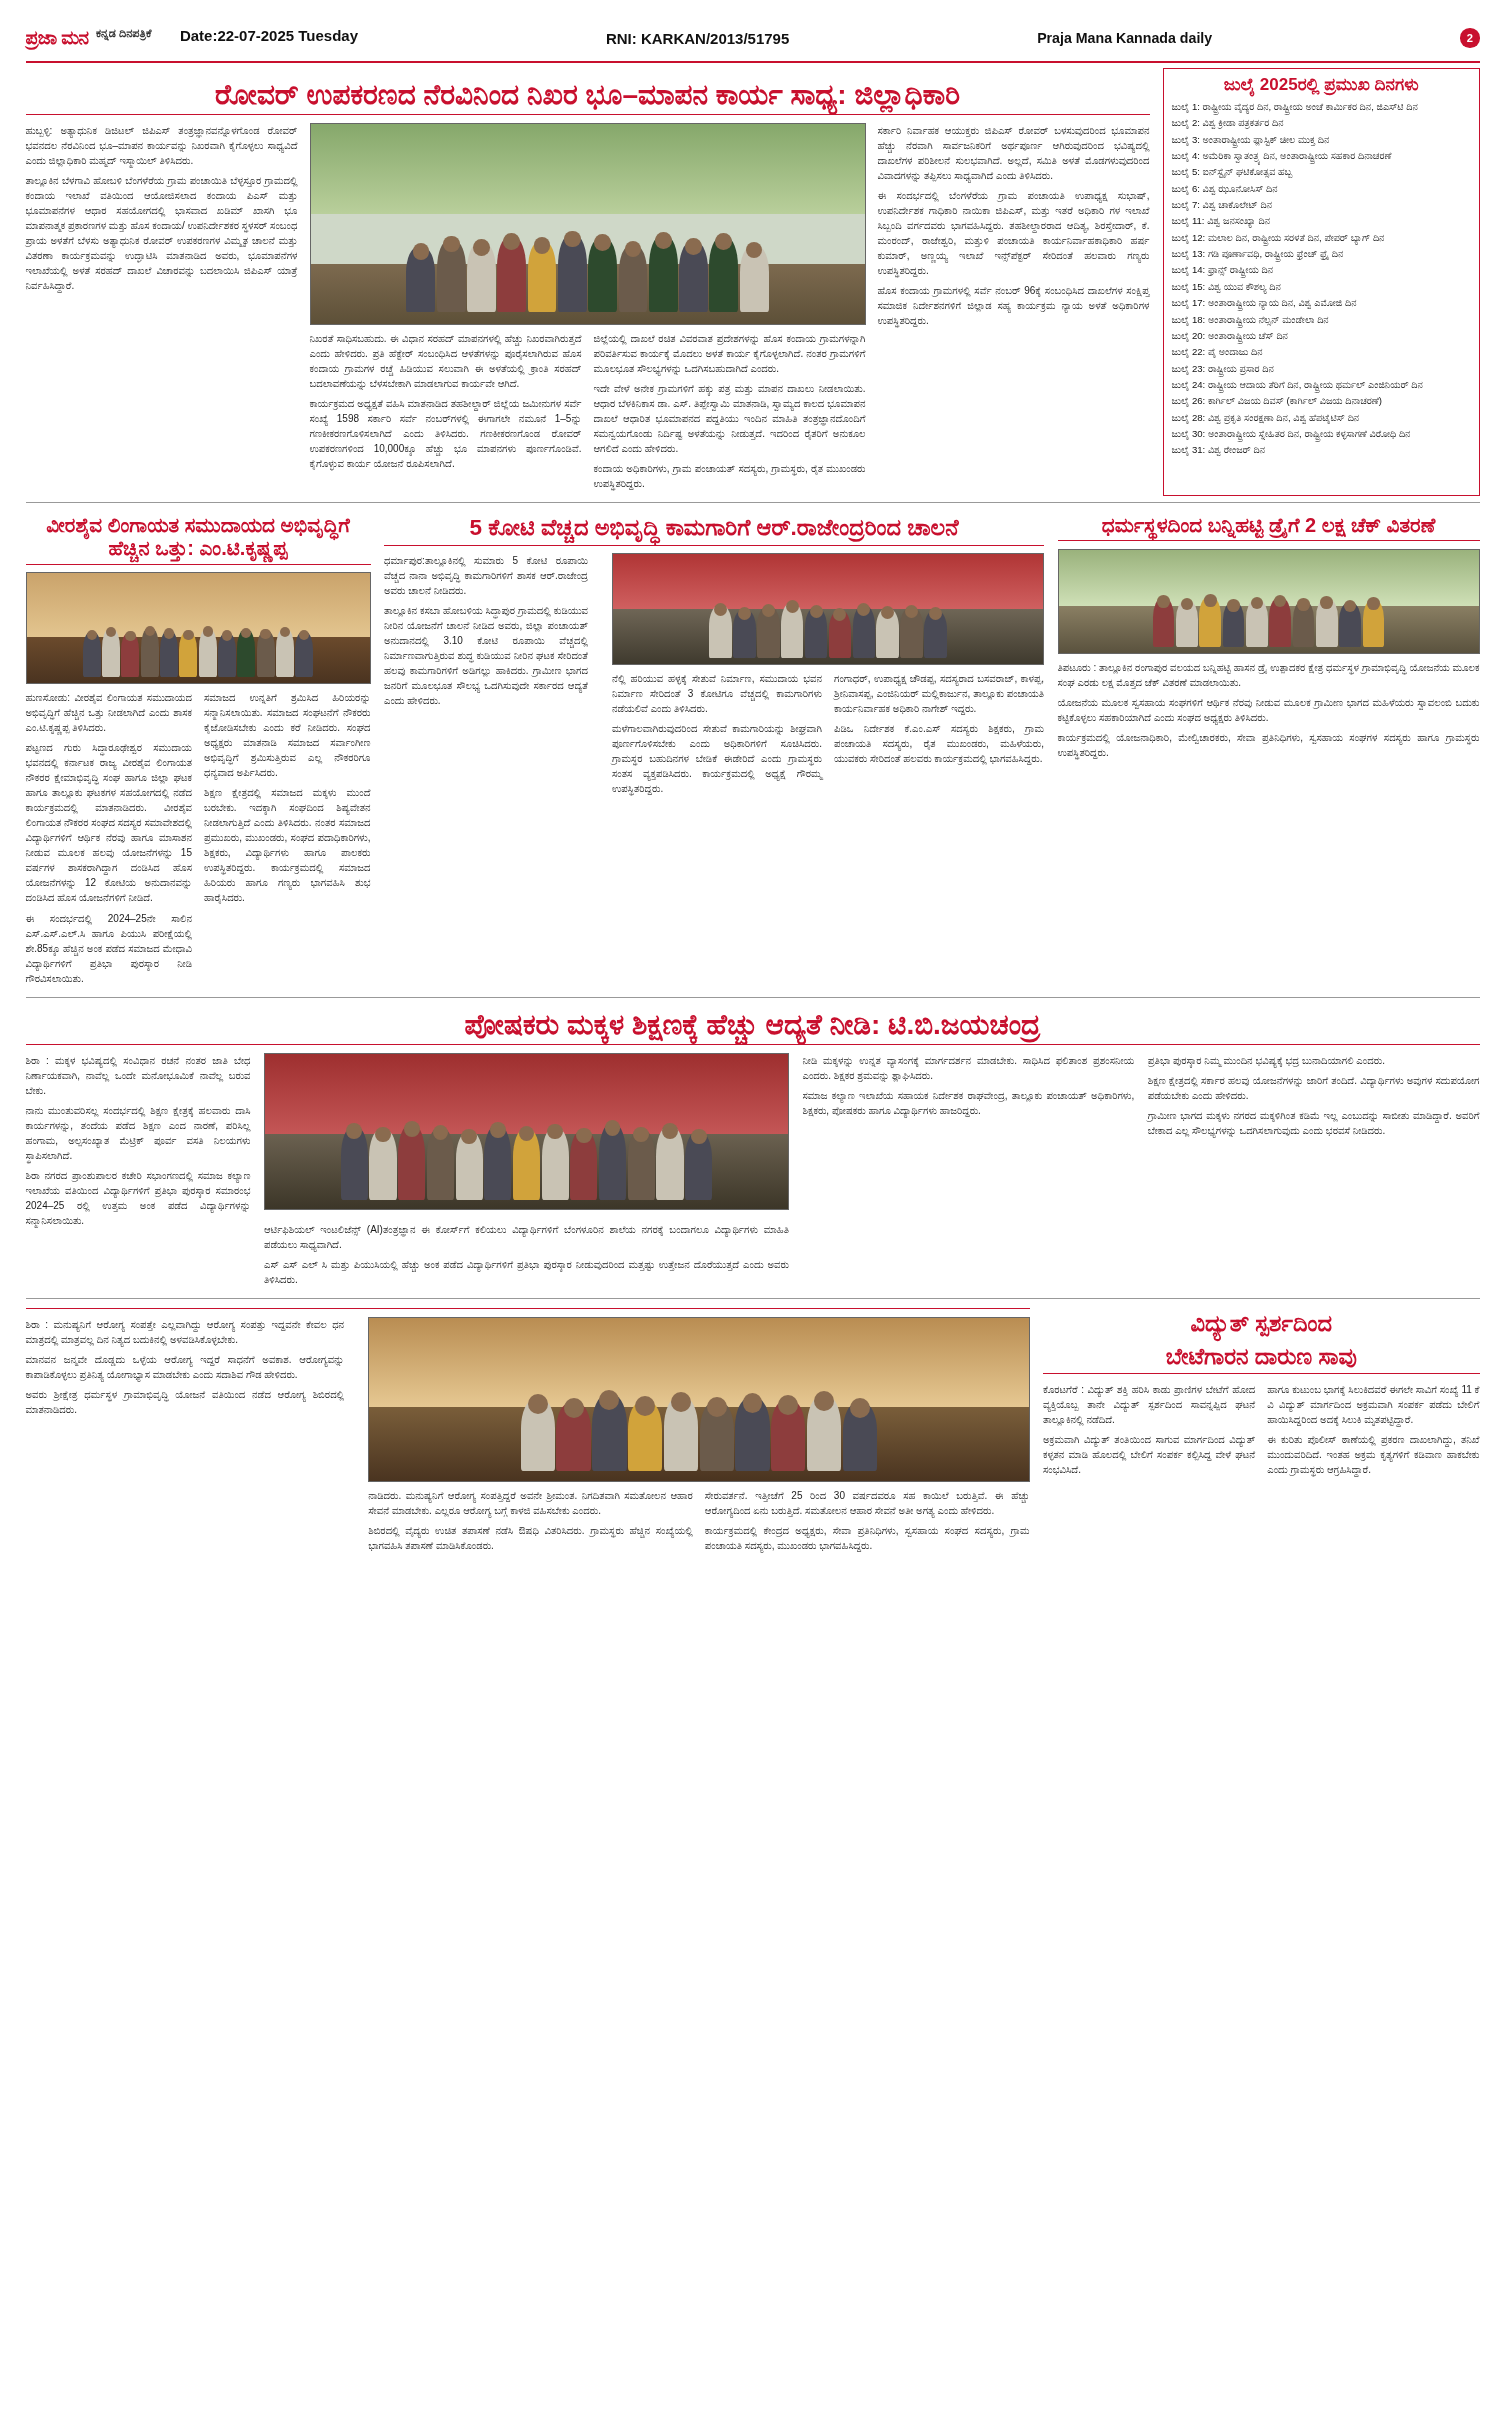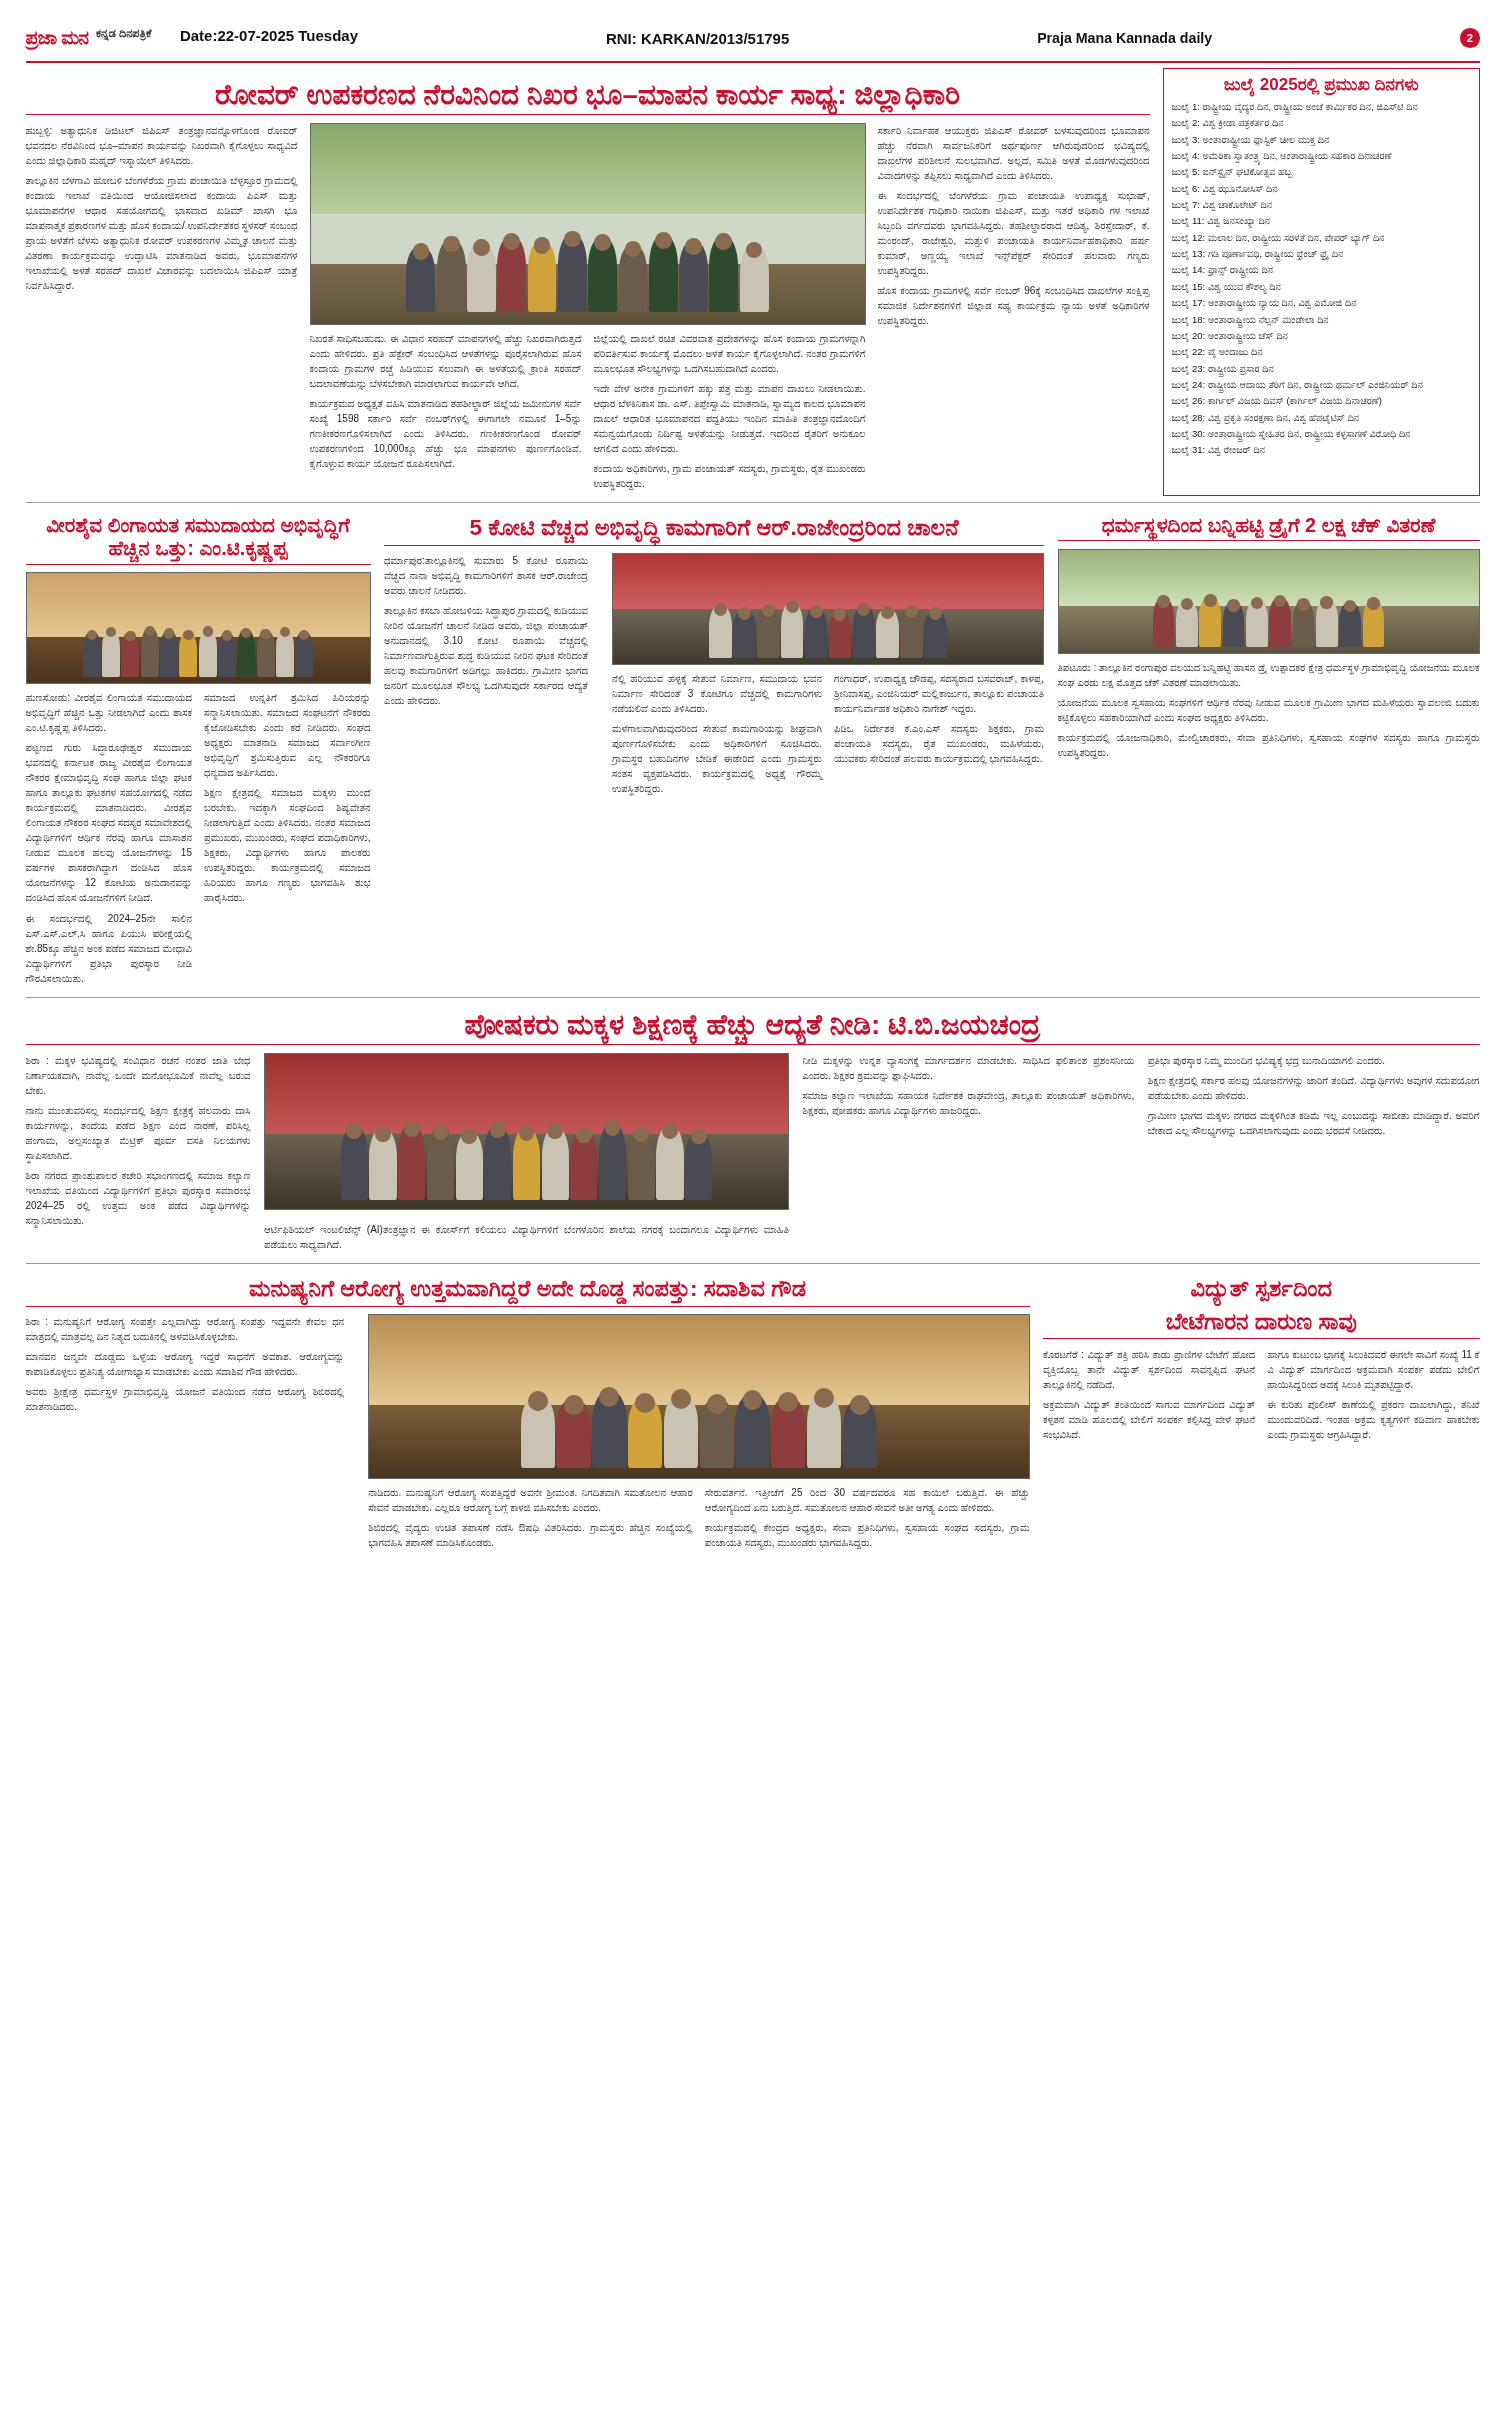--- a/index.html
+++ b/index.html
@@ -456,40 +456,40 @@
             <div class="ph-person s4" style="height:76%">
                 <div class="ph-head"></div>
               </div>
             <div class="ph-person s1" style="height:70%">
                 <div class="ph-head"></div>
               </div>
           </div>
         </div>
         <div class="body-text" style="margin-top:12px;">
           <p>ಆರ್ಟಿಫಿಶಿಯಲ್ ಇಂಟಲಿಜೆನ್ಸ್ (AI)ತಂತ್ರಜ್ಞಾನ ಈ ಕೋರ್ಸ್‌ಗೆ ಕಲಿಯಲು ವಿದ್ಯಾರ್ಥಿಗಳಿಗೆ ಬೆಂಗಳೂರಿನ ಶಾಲೆಯ ನಗರಕ್ಕೆ ಬಂದಾಗಲೂ ವಿದ್ಯಾರ್ಥಿಗಳು ಮಾಹಿತಿ ಪಡೆಯಲು ಸಾಧ್ಯವಾಗಿದೆ.</p>
+          <p>ಎಸ್ ಎಸ್ ಎಲ್ ಸಿ ಮತ್ತು ಪಿಯುಸಿಯಲ್ಲಿ ಹೆಚ್ಚು ಅಂಕ ಪಡೆದ ವಿದ್ಯಾರ್ಥಿಗಳಿಗೆ ಪ್ರತಿಭಾ ಪುರಸ್ಕಾರ ನೀಡುವುದರಿಂದ ಮತ್ತಷ್ಟು ಉತ್ತೇಜನ ದೊರೆಯುತ್ತದೆ ಎಂದು ಅವರು ತಿಳಿಸಿದರು.</p>
         </div>
       </div>
       <div class="col body-text">
         <p>ನೀಡಿ ಮಕ್ಕಳನ್ನು ಉನ್ನತ ವ್ಯಾಸಂಗಕ್ಕೆ ಮಾರ್ಗದರ್ಶನ ಮಾಡಬೇಕು. ಸಾಧಿಸಿದ ಫಲಿತಾಂಶ ಪ್ರಶಂಸನೀಯ ಎಂದರು. ಶಿಕ್ಷಕರ ಶ್ರಮವನ್ನು ಶ್ಲಾಘಿಸಿದರು.</p>
         <p>ಸಮಾಜ ಕಲ್ಯಾಣ ಇಲಾಖೆಯ ಸಹಾಯಕ ನಿರ್ದೇಶಕ ರಾಘವೇಂದ್ರ, ತಾಲ್ಲೂಕು ಪಂಚಾಯತ್ ಅಧಿಕಾರಿಗಳು, ಶಿಕ್ಷಕರು, ಪೋಷಕರು ಹಾಗೂ ವಿದ್ಯಾರ್ಥಿಗಳು ಹಾಜರಿದ್ದರು.</p>
       </div>
       <div class="col body-text">
         <p>ಪ್ರತಿಭಾ ಪುರಸ್ಕಾರ ನಿಮ್ಮ ಮುಂದಿನ ಭವಿಷ್ಯಕ್ಕೆ ಭದ್ರ ಬುನಾದಿಯಾಗಲಿ ಎಂದರು.</p>
         <p>ಶಿಕ್ಷಣ ಕ್ಷೇತ್ರದಲ್ಲಿ ಸರ್ಕಾರ ಹಲವು ಯೋಜನೆಗಳನ್ನು ಜಾರಿಗೆ ತಂದಿದೆ. ವಿದ್ಯಾರ್ಥಿಗಳು ಅವುಗಳ ಸದುಪಯೋಗ ಪಡೆಯಬೇಕು ಎಂದು ಹೇಳಿದರು.</p>
         <p>ಗ್ರಾಮೀಣ ಭಾಗದ ಮಕ್ಕಳು ನಗರದ ಮಕ್ಕಳಿಗಿಂತ ಕಡಿಮೆ ಇಲ್ಲ ಎಂಬುದನ್ನು ಸಾಬೀತು ಮಾಡಿದ್ದಾರೆ. ಅವರಿಗೆ ಬೇಕಾದ ಎಲ್ಲ ಸೌಲಭ್ಯಗಳನ್ನು ಒದಗಿಸಲಾಗುವುದು ಎಂದು ಭರವಸೆ ನೀಡಿದರು.</p>
       </div>
     </div>
   </div>
 
   <hr class="rule-thin">
 
   <div style="display:grid; grid-template-columns: 1004px 1fr; gap:13.5px;">
 
     <div class="col">
-      <div class="headline-red hl-2">ಮನುಷ್ಯನಿಗೆ ಆರೋಗ್ಯ ಉತ್ತಮವಾಗಿದ್ದರೆ ಅದೇ ದೊಡ್ಡ ಸಂಪತ್ತು: ಸದಾಶಿವ ಗೌಡ</div>
       <hr class="rule-red">
       <div class="cols-3">
         <div class="col body-text">
           <p>ಶಿರಾ : ಮನುಷ್ಯನಿಗೆ ಆರೋಗ್ಯ ಸಂಪತ್ತೇ ಎಲ್ಲವಾಗಿದ್ದು ಆರೋಗ್ಯ ಸಂಪತ್ತು ಇದ್ದವನೇ ಕೇವಲ ಧನ ಮಾತ್ರದಲ್ಲಿ ಮಾತ್ರವಲ್ಲ ದಿನ ನಿತ್ಯದ ಬದುಕಿನಲ್ಲಿ ಅಳವಡಿಸಿಕೊಳ್ಳಬೇಕು.</p>
           <p>ಮಾನವನ ಜನ್ಮವೇ ದೊಡ್ಡದು ಒಳ್ಳೆಯ ಆರೋಗ್ಯ ಇದ್ದರೆ ಸಾಧನೆಗೆ ಅವಕಾಶ. ಆರೋಗ್ಯವನ್ನು ಕಾಪಾಡಿಕೊಳ್ಳಲು ಪ್ರತಿನಿತ್ಯ ಯೋಗಾಭ್ಯಾಸ ಮಾಡಬೇಕು ಎಂದು ಸದಾಶಿವ ಗೌಡ ಹೇಳಿದರು.</p>
           <p>ಅವರು ಶ್ರೀಕ್ಷೇತ್ರ ಧರ್ಮಸ್ಥಳ ಗ್ರಾಮಾಭಿವೃದ್ಧಿ ಯೋಜನೆ ವತಿಯಿಂದ ನಡೆದ ಆರೋಗ್ಯ ಶಿಬಿರದಲ್ಲಿ ಮಾತನಾಡಿದರು.</p>
         </div>
         <div class="col" style="grid-column: 2 / span 2;">
           <div class="photo photo-indoor" style="height:165px;">
             <div class="sky" style="inset:0 0 45% 0; background:linear-gradient(#b98d52,#e6c892);"></div>

